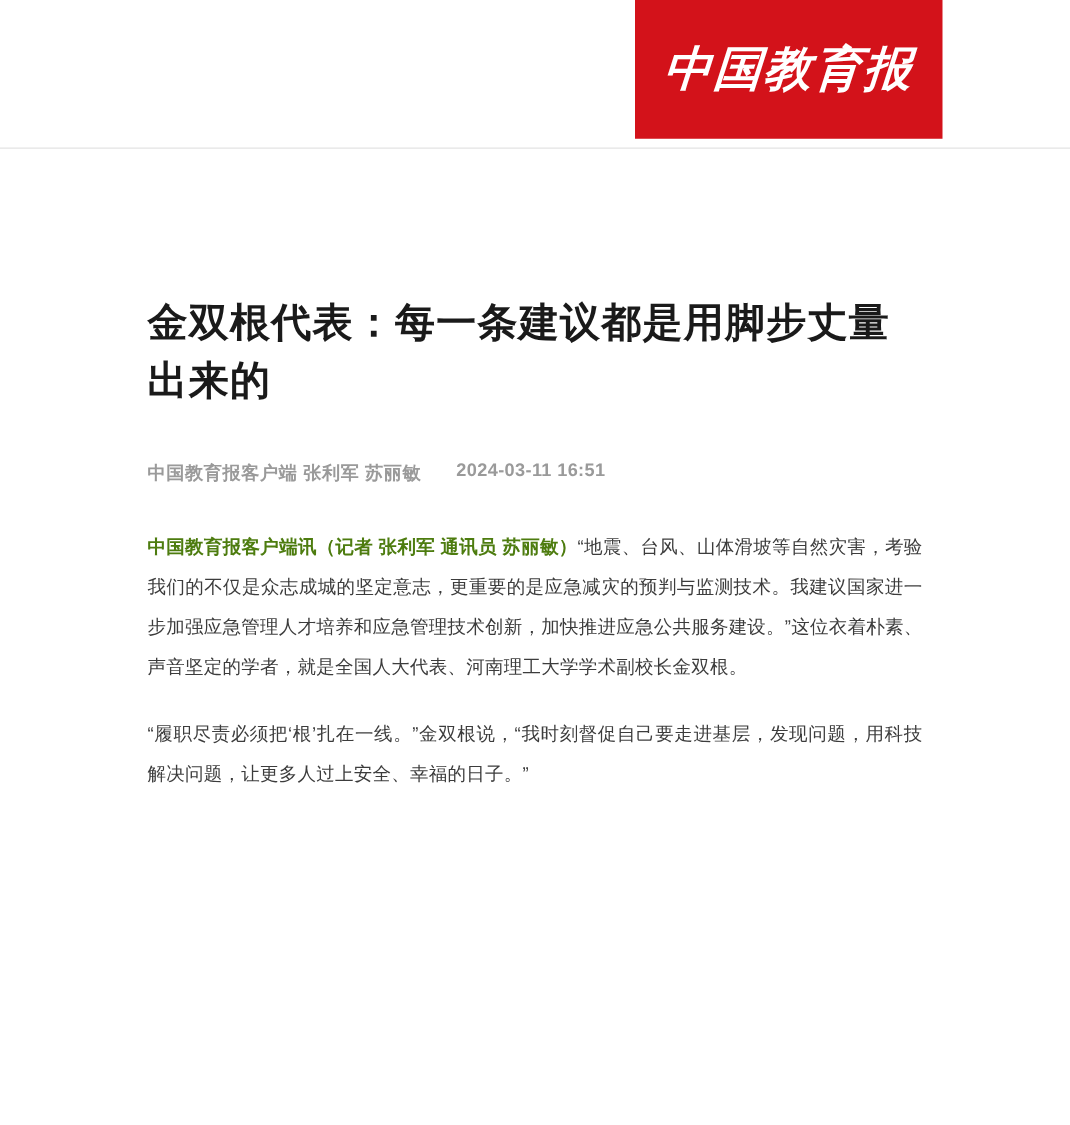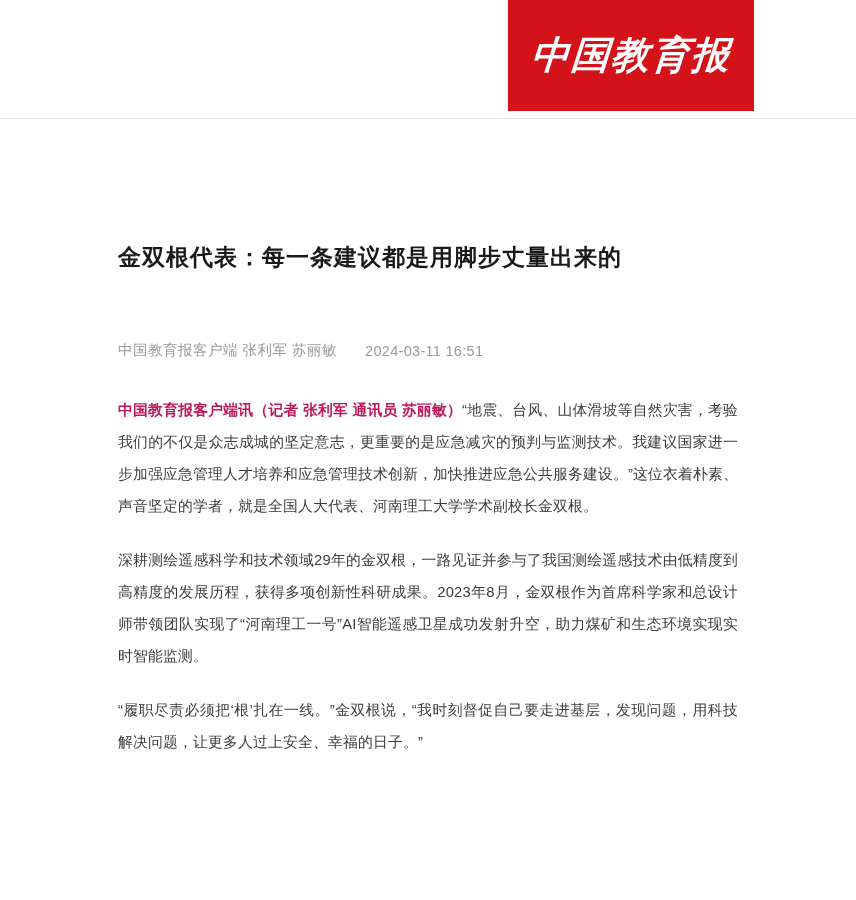--- a/index.html
+++ b/index.html
@@ -47,33 +47,34 @@
   
   .page {
     padding: 0 118px 0 118px;
     box-sizing: border-box;
   }
 
   .article-title {
     margin: 0;
     padding-top: 116px;
     font-family: "Liberation Serif", serif;
-    font-size: 23px;
+    font-size: 32px;
     line-height: 46px;
     font-weight: bold;
     color: #1a1a1a;
     letter-spacing: 1px;
   }
 
   .meta-row {
-    margin-top: 60px;
+    margin-top: 42px;
     display: flex;
-    align-items: center;
+    align-items: flex-start;
     color: #9a9a9a;
     font-size: 14.5px;
+    font-weight: bold;
   }
   .meta-source {
     letter-spacing: 0.5px;
   }
   .meta-date {
     margin-left: 28px;
     letter-spacing: 0.3px;
   }
 
   .article-body {
@@ -82,21 +83,21 @@
   .article-body p {
     margin: 0 0 22px 0;
     font-size: 14.8px;
     line-height: 32px;
     color: #3c3c3c;
     text-align: justify;
     letter-spacing: 0.2px;
   }
   .article-body p.lead strong {
     font-weight: bold;
-    color: #be185d;
+    color: #4d7c0f;
   }
 </style>
 </head>
 <body>
 
 <div class="masthead">
   <div class="masthead-logo">
     <span class="masthead-logo-text">中国教育报</span>
   </div>
 </div>
@@ -105,17 +106,16 @@
 
   <h1 class="article-title">金双根代表：每一条建议都是用脚步丈量出来的</h1>
 
   <div class="meta-row">
     <span class="meta-source">中国教育报客户端 张利军 苏丽敏</span>
     <span class="meta-date">2024-03-11 16:51</span>
   </div>
 
   <div class="article-body">
     <p class="lead"><strong>中国教育报客户端讯（记者 张利军 通讯员 苏丽敏）</strong><span>“地震、台风、山体滑坡等自然灾害，考验我们的不仅是众志成城的坚定意志，更重要的是应急减灾的预判与监测技术。我建议国家进一步加强应急管理人才培养和应急管理技术创新，加快推进应急公共服务建设。”这位衣着朴素、声音坚定的学者，就是全国人大代表、河南理工大学学术副校长金双根。</span></p>
-    <p>深耕测绘遥感科学和技术领域29年的金双根，一路见证并参与了我国测绘遥感技术由低精度到高精度的发展历程，获得多项创新性科研成果。2023年8月，金双根作为首席科学家和总设计师带领团队实现了“河南理工一号”AI智能遥感卫星成功发射升空，助力煤矿和生态环境实现实时智能监测。</p>
     <p>“履职尽责必须把‘根’扎在一线。”金双根说，“我时刻督促自己要走进基层，发现问题，用科技解决问题，让更多人过上安全、幸福的日子。”</p>
   </div>
 
 </div>
 
 </body></html>

